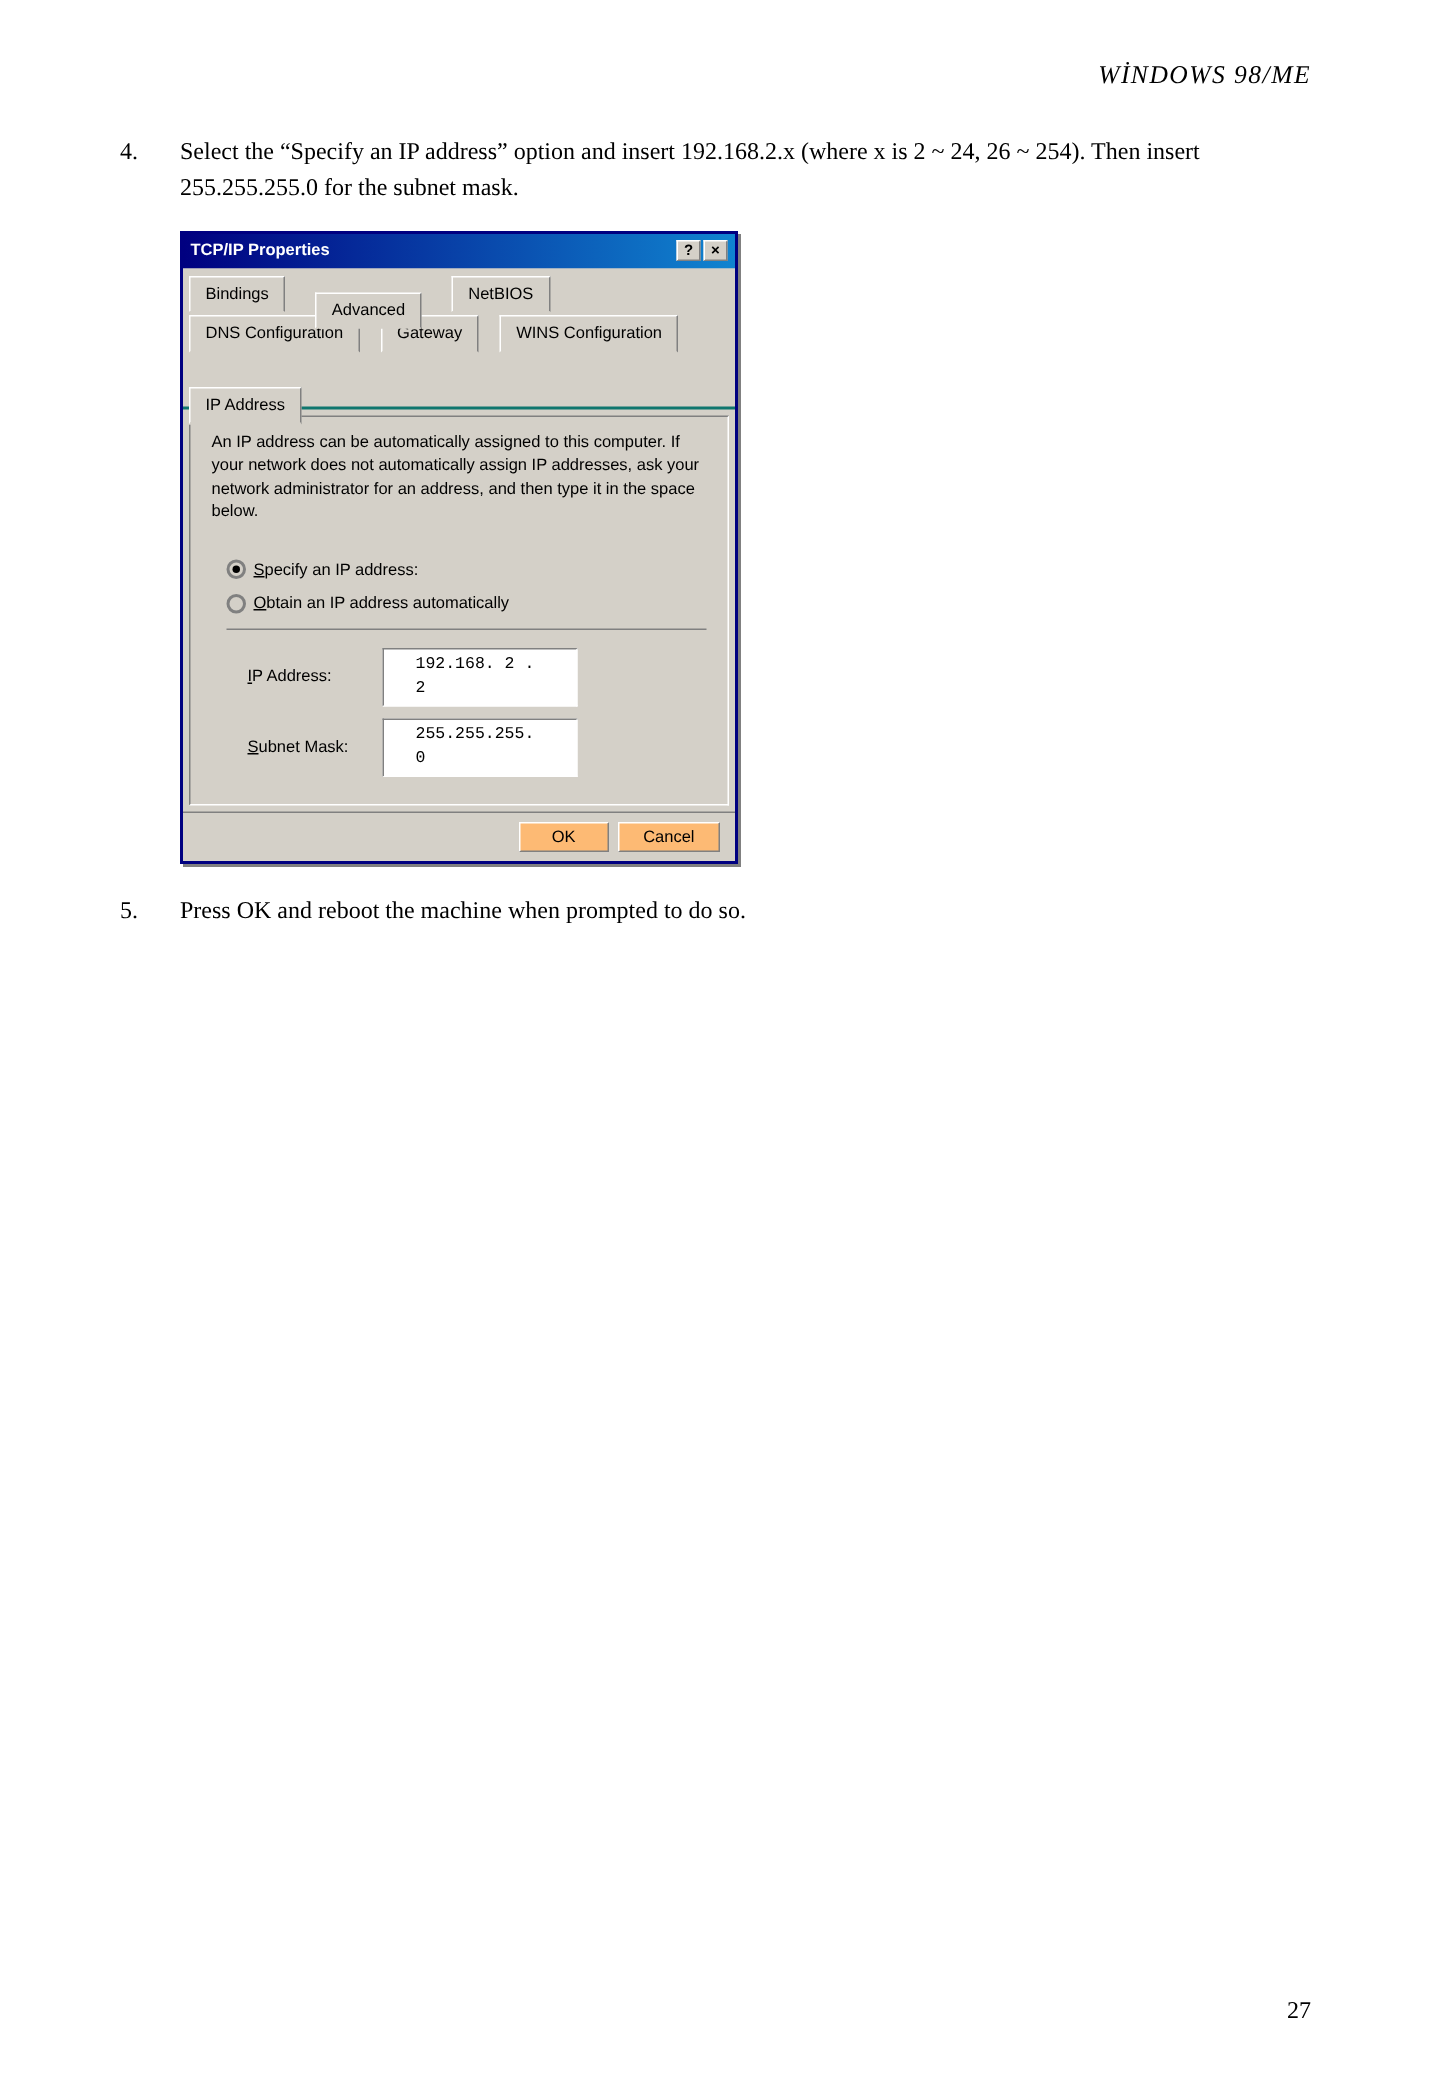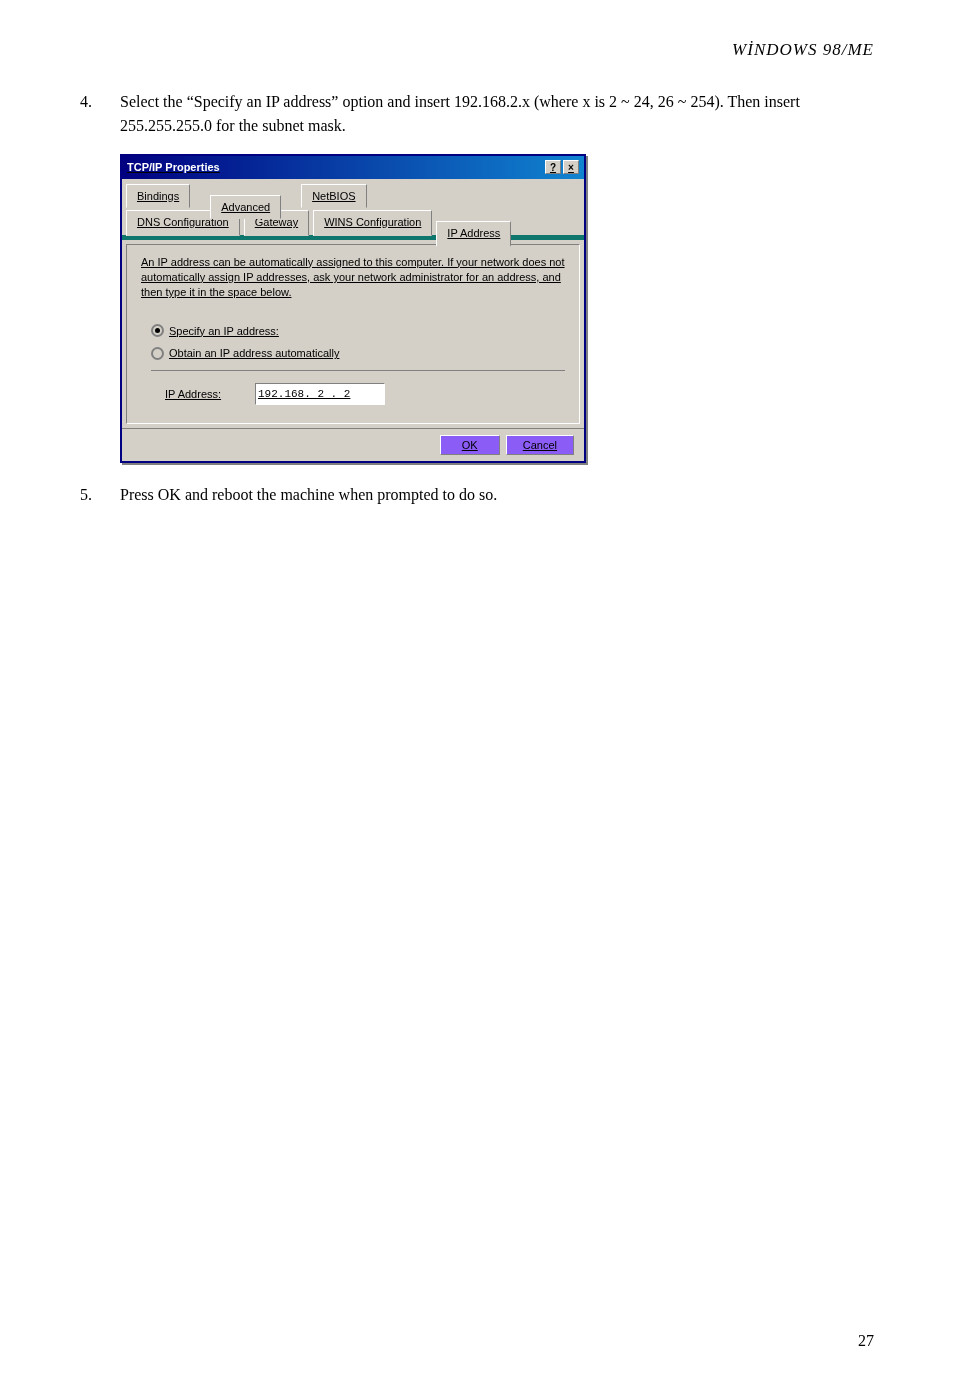--- a/index.html
+++ b/index.html
@@ -58,26 +58,25 @@
     .step-text {
       margin-bottom: 16px;
       font-size: 16px;
       line-height: 1.5;
     }
 
     
     .dialog-box {
       border: 2px solid #000080;
       background: #d4d0c8;
-      width: 466px;
+      width: 372px;
       font-family: "MS Sans Serif", Arial, sans-serif;
       font-size: 11px;
       box-shadow: 2px 2px 0px #808080;
       position: relative;
-      text-decoration: underline;
     }
 
     .dialog-titlebar {
       background: linear-gradient(to right, #000080, #1084d0);
       color: white;
       padding: 3px 5px;
       display: flex;
       justify-content: space-between;
       align-items: center;
       font-size: 11px;
@@ -205,40 +204,40 @@
     }
 
     .ip-label u {
       text-decoration: underline;
     }
 
     .ip-input {
       background: #ffffff;
       border: 1px solid;
       border-color: #808080 #ffffff #ffffff #808080;
-      padding: 2px 2px;
+      padding: 2px 21px;
       font-family: "Courier New", monospace;
       font-size: 11px;
       width: 130px;
     }
 
     .dialog-footer {
       padding: 6px 10px;
       display: flex;
       justify-content: flex-end;
       gap: 6px;
       background: #d4d0c8;
       border-top: 1px solid #808080;
     }
 
     .win-button {
       padding: 3px 16px;
       font-size: 11px;
       font-family: "MS Sans Serif", Arial, sans-serif;
-      background: #8b5cf6;
+      background: #fdba74;
       border: 1px solid;
       border-color: #ffffff #808080 #808080 #ffffff;
       cursor: pointer;
       min-width: 60px;
       text-align: center;
     }
 
     
     .page-number {
       position: absolute;
@@ -278,21 +277,21 @@
             <div class="titlebar-btn">×</div>
           </div>
         </div>
 
         <div style="display:flex; flex-wrap:wrap; padding: 4px 4px 0 4px; background:#d4d0c8; gap:18px;">
           <div class="dialog-tab">Bindings</div>
           <div class="dialog-tab active">Advanced</div>
           <div class="dialog-tab">NetBIOS</div>
         </div>
 
-        <div style="display:flex; flex-wrap:wrap; padding: 2px 4px 0 4px; background:#d4d0c8; border-bottom:5px solid #0f766e; gap:2px;">
+        <div style="display:flex; flex-wrap:wrap; padding: 2px 4px 0 4px; background:#d4d0c8; border-bottom:2px solid #0f766e; gap:12px;">
           <div class="dialog-tab">DNS Configuration</div>
           <div class="dialog-tab">Gateway</div>
           <div class="dialog-tab">WINS Configuration</div>
           <div class="dialog-tab active" style="border-bottom:2px solid #d4d0c8; z-index:3;">IP Address</div>
         </div>
 
         <div class="dialog-content">
           <div class="info-text">An IP address can be automatically assigned to this computer. If your network does not automatically assign IP addresses, ask your network administrator for an address, and then type it in the space below.</div>
 
           <div class="radio-group">
@@ -311,20 +310,24 @@
             </div>
           </div>
 
           <div class="specify-section">
 
             <div class="ip-row">
               <div class="ip-label"><u>I</u>P Address:</div>
               <div class="ip-input">192.168. 2 . 2</div>
             </div>
 
+            <div class="ip-row">
+              <div class="ip-label"><u>S</u>ubnet Mask:</div>
+              <div class="ip-input">255.255.255. 0</div>
+            </div>
           </div>
         </div>
 
         <div class="dialog-footer">
           <button class="win-button">OK</button>
           <button class="win-button">Cancel</button>
         </div>
 
       </div>
 

